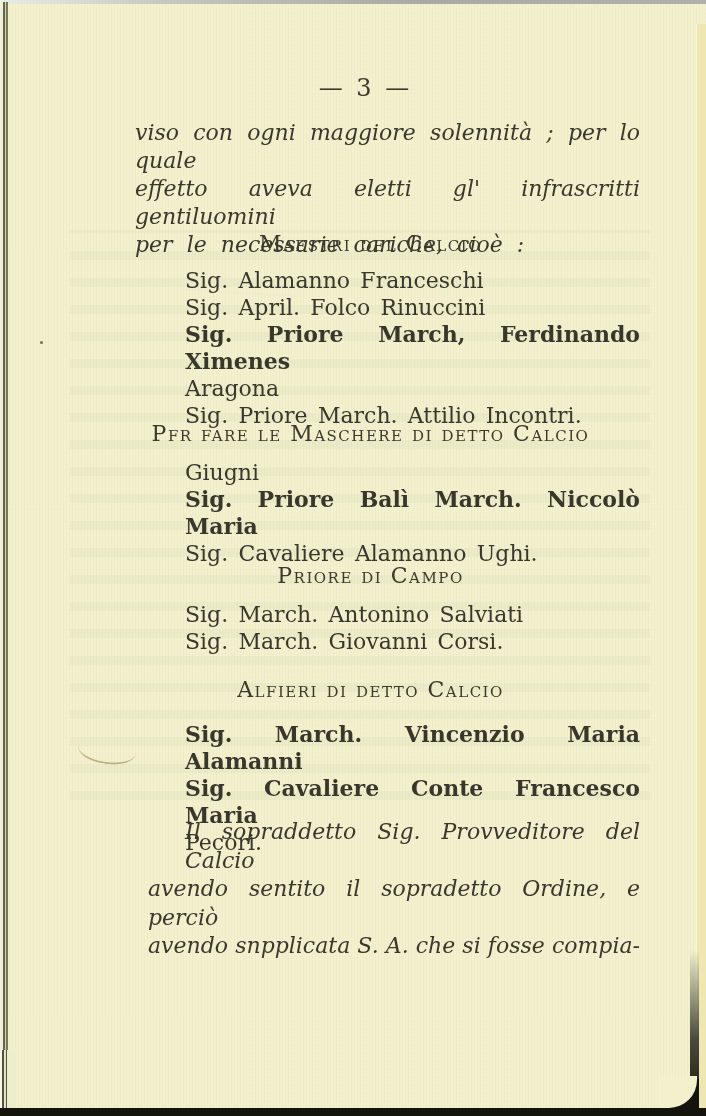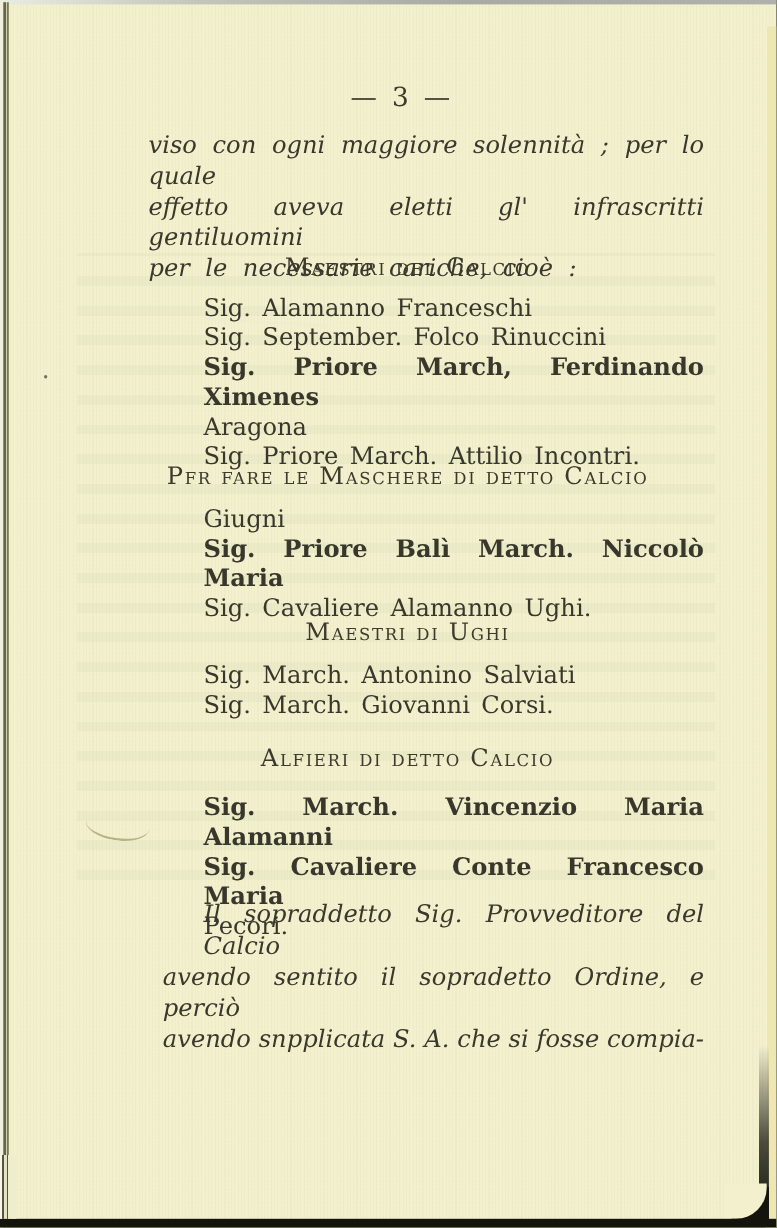--- a/index.html
+++ b/index.html
@@ -85,34 +85,34 @@
 
     <div class="para intro">
       <div class="jline">viso con ogni maggiore solennità ; per lo quale</div>
       <div class="jline">effetto aveva eletti gl' infrascritti gentiluomini</div>
       <div class="soft">per le necessarie cariche, cioè :</div>
     </div>
 
     <div class="heading h1">Maestri del Calcio</div>
     <div class="name-list l1">
       <div class="name-line">Sig. Alamanno Franceschi</div>
-      <div class="name-line">Sig. September. Folco Rinuccini</div>
+      <div class="name-line">Sig. April. Folco Rinuccini</div>
       <div class="name-line stretch">Sig. Priore March, Ferdinando Ximenes</div>
       <div class="name-line">Aragona</div>
       <div class="name-line">Sig. Priore March. Attilio Incontri.</div>
     </div>
 
     <div class="heading h2">Pfr fare le Maschere di detto Calcio</div>
     <div class="name-list l2">
       <div class="name-line">Giugni</div>
       <div class="name-line stretch">Sig. Priore Balì March. Niccolò Maria</div>
       <div class="name-line">Sig. Cavaliere Alamanno Ughi.</div>
     </div>
 
-    <div class="heading h3">Maestri di Ughi</div>
+    <div class="heading h3">Priore di Campo</div>
     <div class="name-list l3">
       <div class="name-line">Sig. March. Antonino Salviati</div>
       <div class="name-line">Sig. March. Giovanni Corsi.</div>
     </div>
 
     <div class="heading h4">Alfieri di detto Calcio</div>
     <div class="name-list l4">
       <div class="name-line stretch">Sig. March. Vincenzio Maria Alamanni</div>
       <div class="name-line stretch">Sig. Cavaliere Conte Francesco Maria</div>
       <div class="name-line">Pecori.</div>

